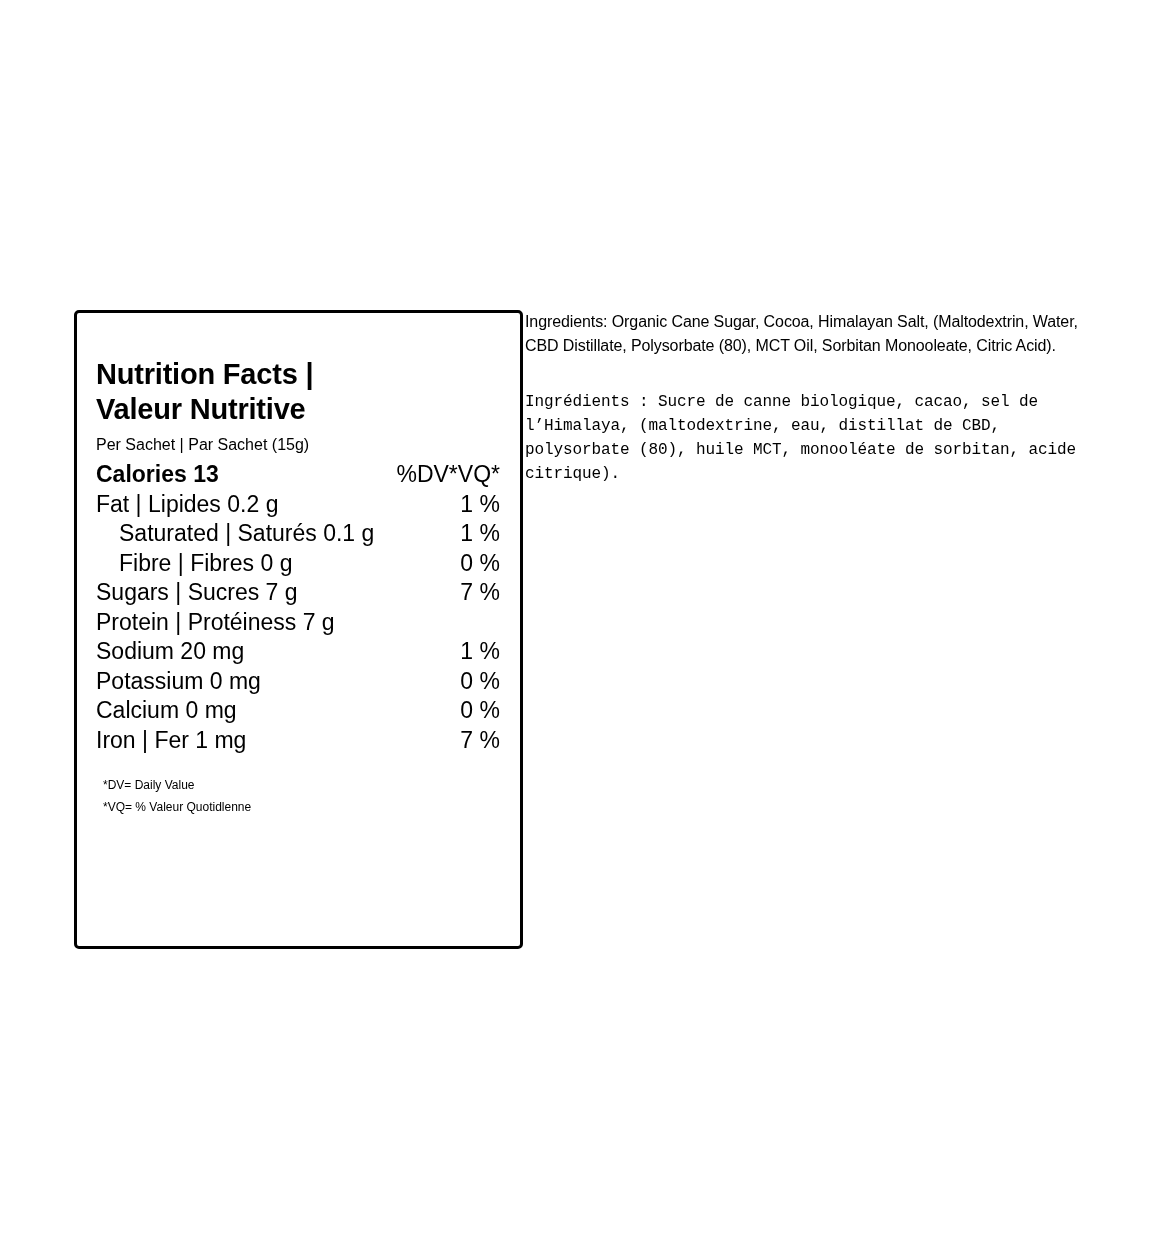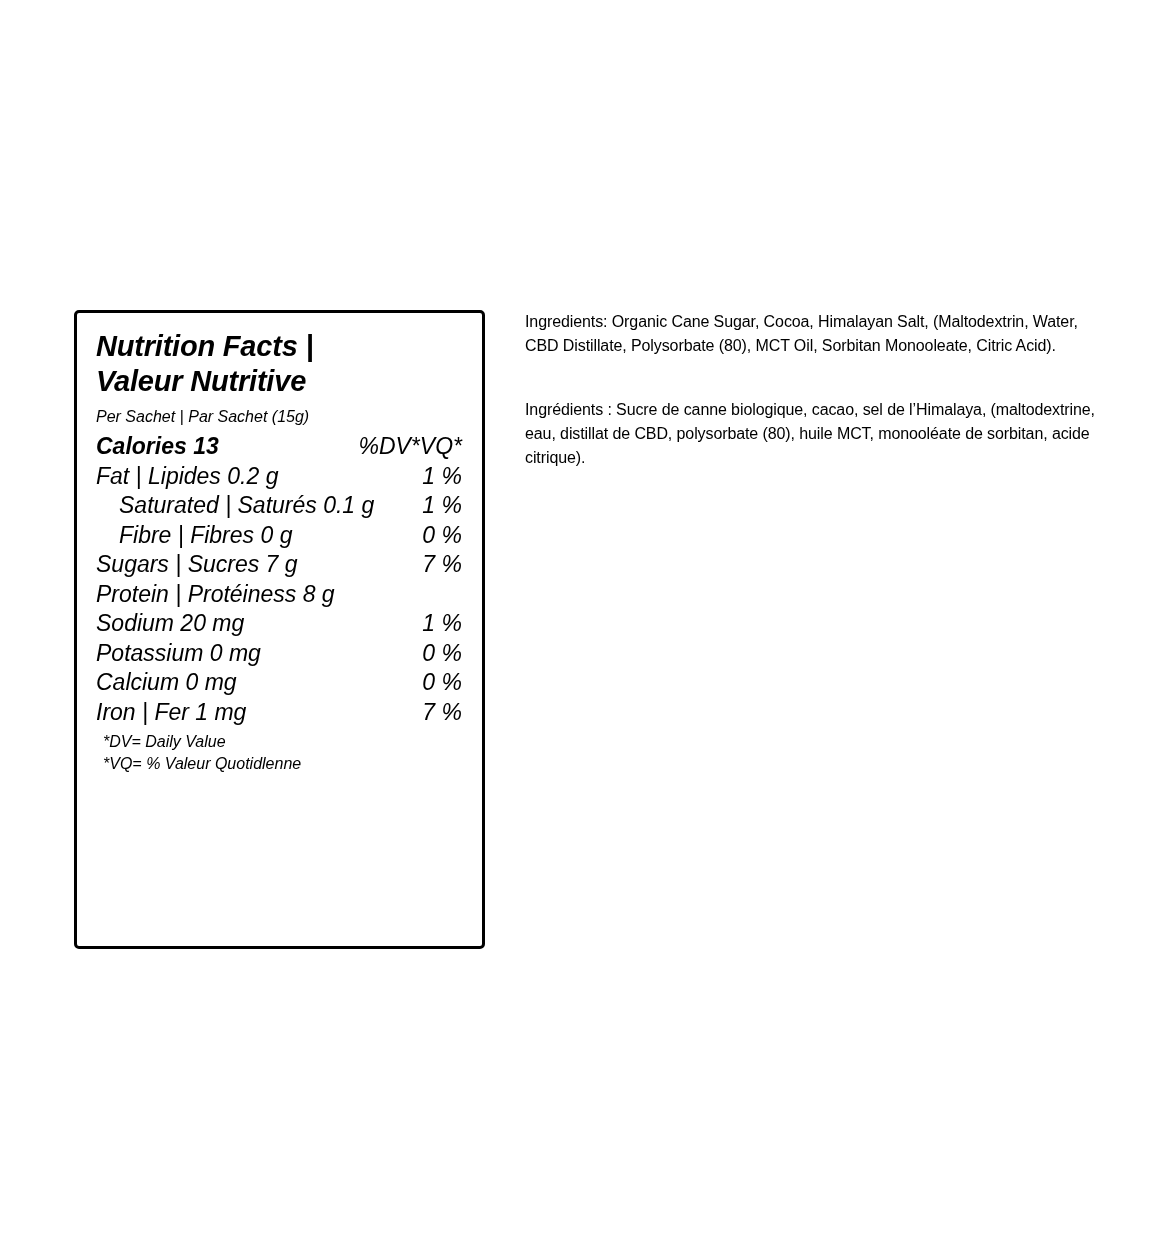--- a/index.html
+++ b/index.html
@@ -6,26 +6,25 @@
   html, body {
     width: 1176px; height: 1260px;
     background: #ffffff;
     color: #000000;
     font-family: "Liberation Sans", sans-serif;
     position: relative;
   }
   .panel {
     position: absolute;
     left: 74px; top: 310px;
-    width: 411px; height: 639px;
+    width: 449px; height: 639px;
     border: 3px solid #000;
     border-radius: 5px;
-    padding: 16px 20px 0 19px;
+    padding: 44px 20px 0 19px;
     background: #fff;
-    font-style: italic;
   }
   .panel-title {
     font-size: 29px;
     font-weight: bold;
     line-height: 35px;
     letter-spacing: -0.2px;
   }
   .serving-line {
     font-size: 16px;
     line-height: 30px;
@@ -35,34 +34,34 @@
     display: flex;
     justify-content: space-between;
     align-items: flex-start;
     font-size: 23px;
     line-height: 29.5px;
   }
   .row .lbl { white-space: pre; }
   .row.indent .lbl { padding-left: 23px; }
   .header-row .lbl { font-weight: bold; }
   .footnotes {
-    margin-top: 4px;
+    margin-top: 19px;
     padding-left: 7px;
-    font-size: 16px;
+    font-size: 12px;
     line-height: 22px;
   }
   .ingredients {
     position: absolute;
     left: 525px; top: 310px;
     width: 578px;
     font-size: 16px;
     line-height: 24px;
     letter-spacing: -0.1px;
   }
-  .ingredients p + p { margin-top: 40px; }
+  .ingredients p + p { margin-top: 32px; font-family: Liberation Mono, monospace; }
 </style>
 </head>
 <body>
 
 <section class="panel">
   <h1 class="panel-title">
     <span>Nutrition Facts |</span><br>
     <span>Valeur Nutritive</span>
   </h1>
 
@@ -84,21 +83,21 @@
     </div>
     <div class="row indent">
       <span class="lbl">Fibre | Fibres 0 g</span>
       <span class="val">0 %</span>
     </div>
     <div class="row">
       <span class="lbl">Sugars | Sucres 7 g</span>
       <span class="val">7 %</span>
     </div>
     <div class="row">
-      <span class="lbl">Protein | Protéiness 8 g</span>
+      <span class="lbl">Protein | Protéiness 7 g</span>
       <span class="val"></span>
     </div>
     <div class="row">
       <span class="lbl">Sodium 20 mg</span>
       <span class="val">1 %</span>
     </div>
     <div class="row">
       <span class="lbl">Potassium 0 mg</span>
       <span class="val">0 %</span>
     </div>

